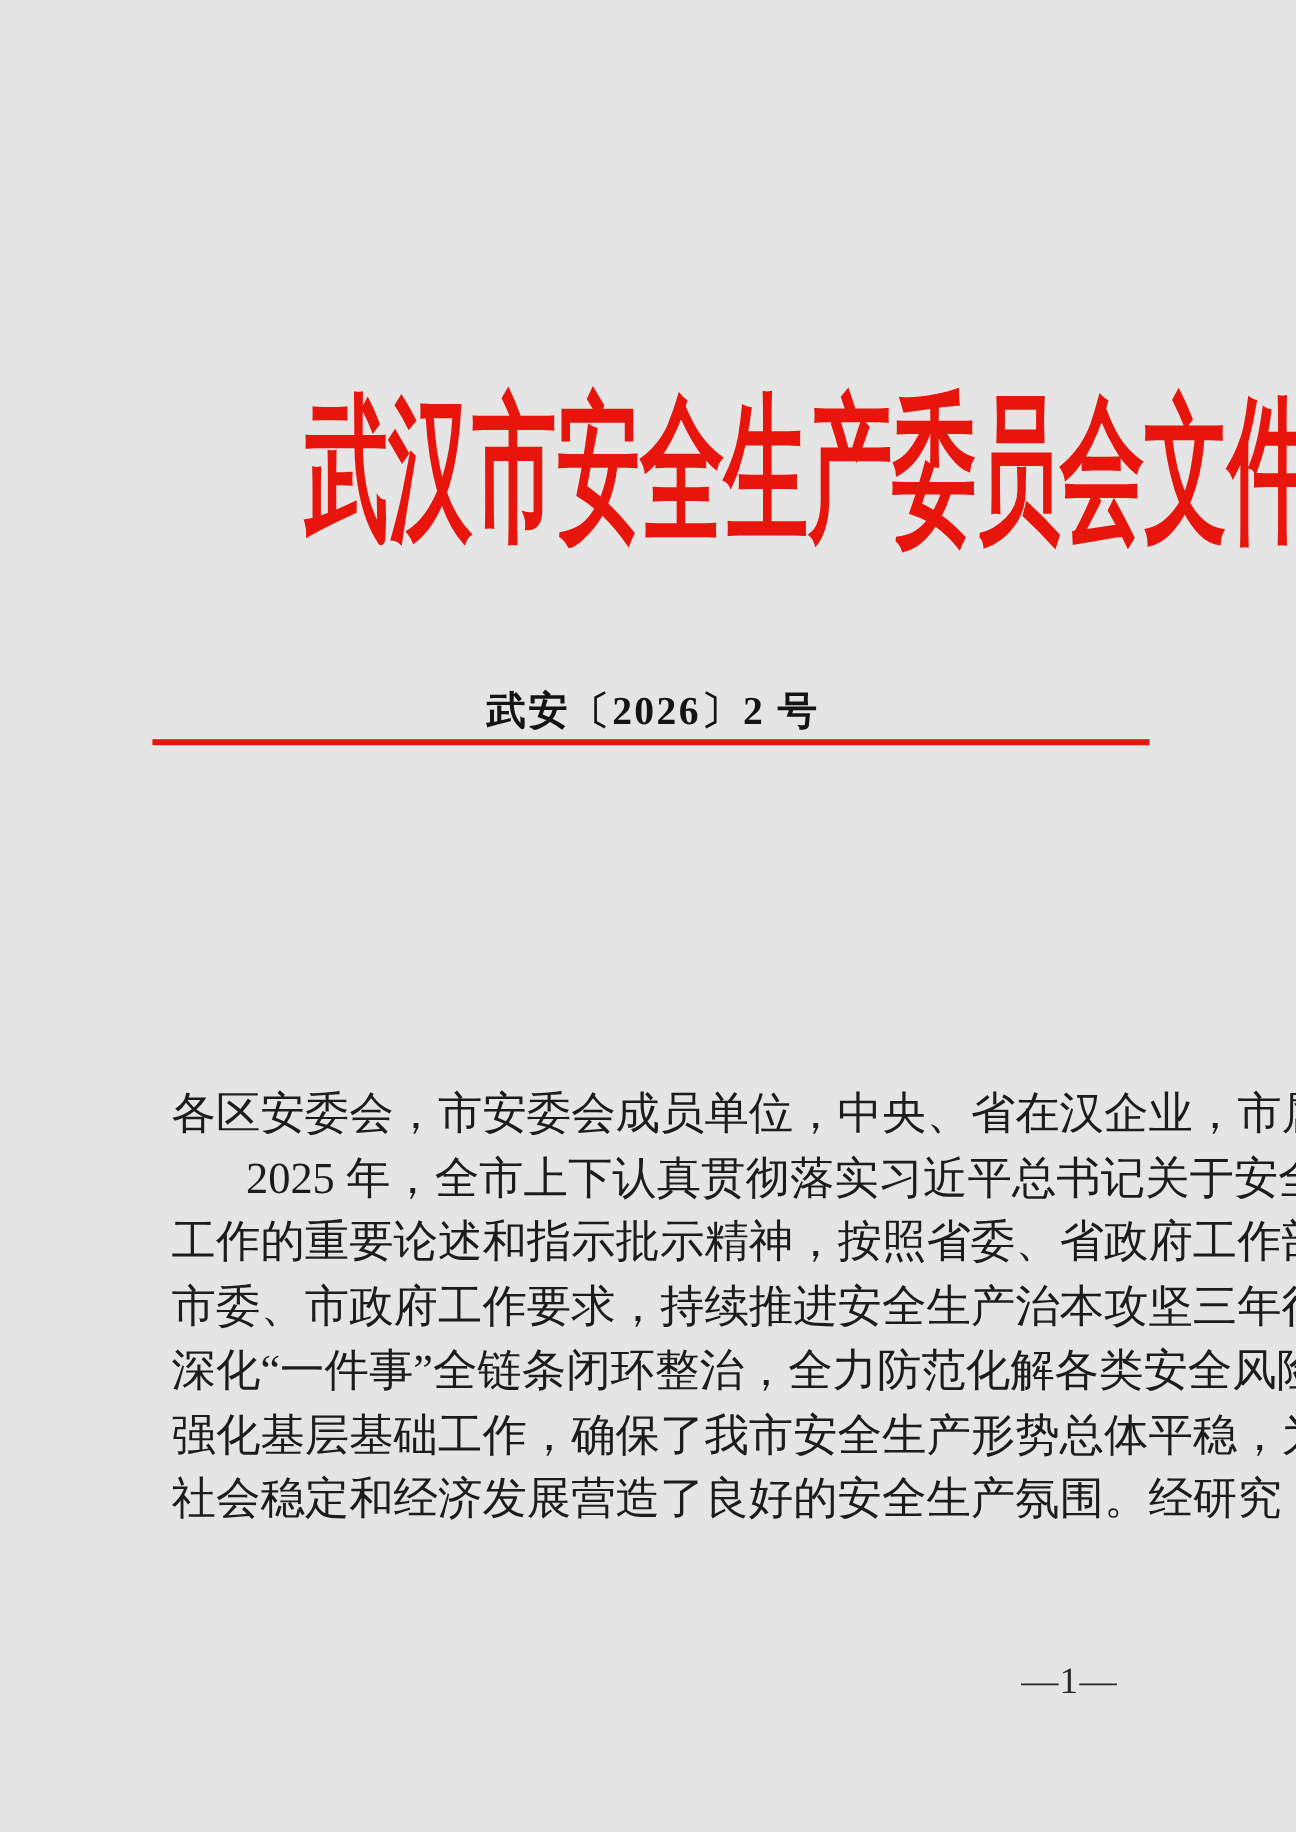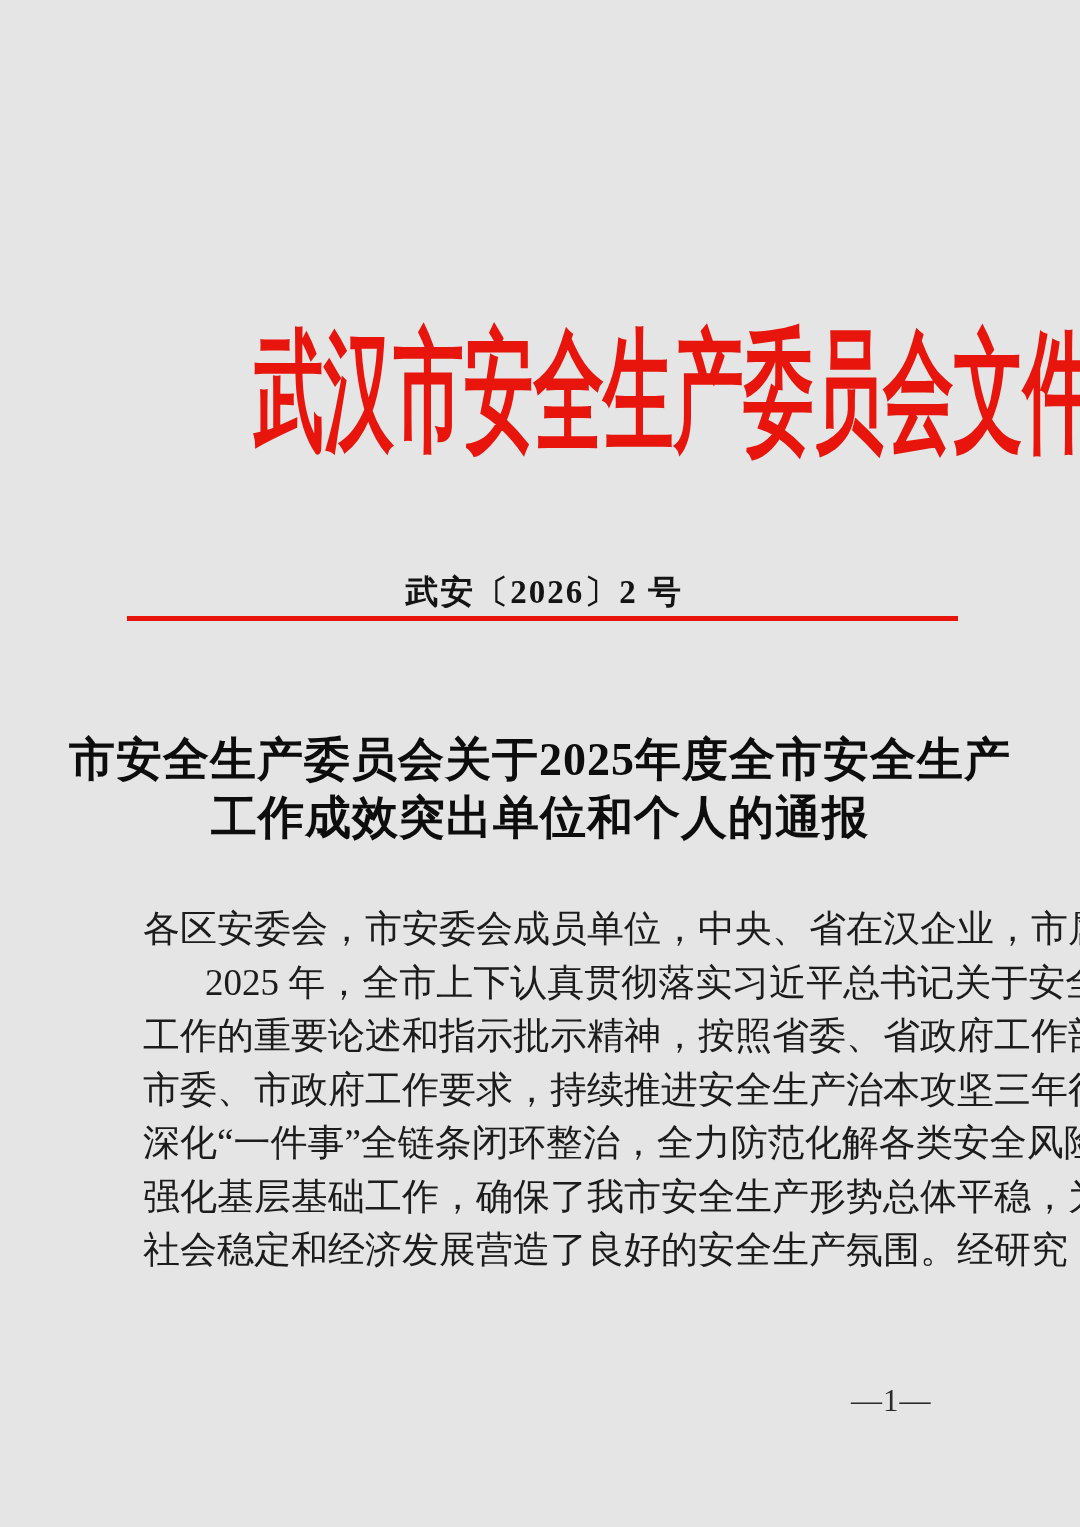--- a/index.html
+++ b/index.html
@@ -95,24 +95,20 @@
 <body>
 
 <div class="page">
 
   <div class="org-title">武汉市安全生产委员会文件</div>
 
   <div class="doc-number">武安〔2026〕2 号</div>
 
   <div class="red-line"></div>
 
-  <div class="doc-title">
-    <div>市安全生产委员会关于2025年度全市安全生产</div>
-    <div>工作成效突出单位和个人的通报</div>
-  </div>
 
   <div class="body-text">
     <div class="bline">各区安委会，市安委会成员单位，中央、省在汉企业，市属企业：</div>
     <div class="bline indent">2025 年，全市上下认真贯彻落实习近平总书记关于安全生产</div>
     <div class="bline">工作的重要论述和指示批示精神，按照省委、省政府工作部署和</div>
     <div class="bline">市委、市政府工作要求，持续推进安全生产治本攻坚三年行动，</div>
     <div class="bline">深化“一件事”全链条闭环整治，全力防范化解各类安全风险隐患，</div>
     <div class="bline">强化基层基础工作，确保了我市安全生产形势总体平稳，为我市</div>
     <div class="bline">社会稳定和经济发展营造了良好的安全生产氛围。经研究，决定</div>
   </div>

